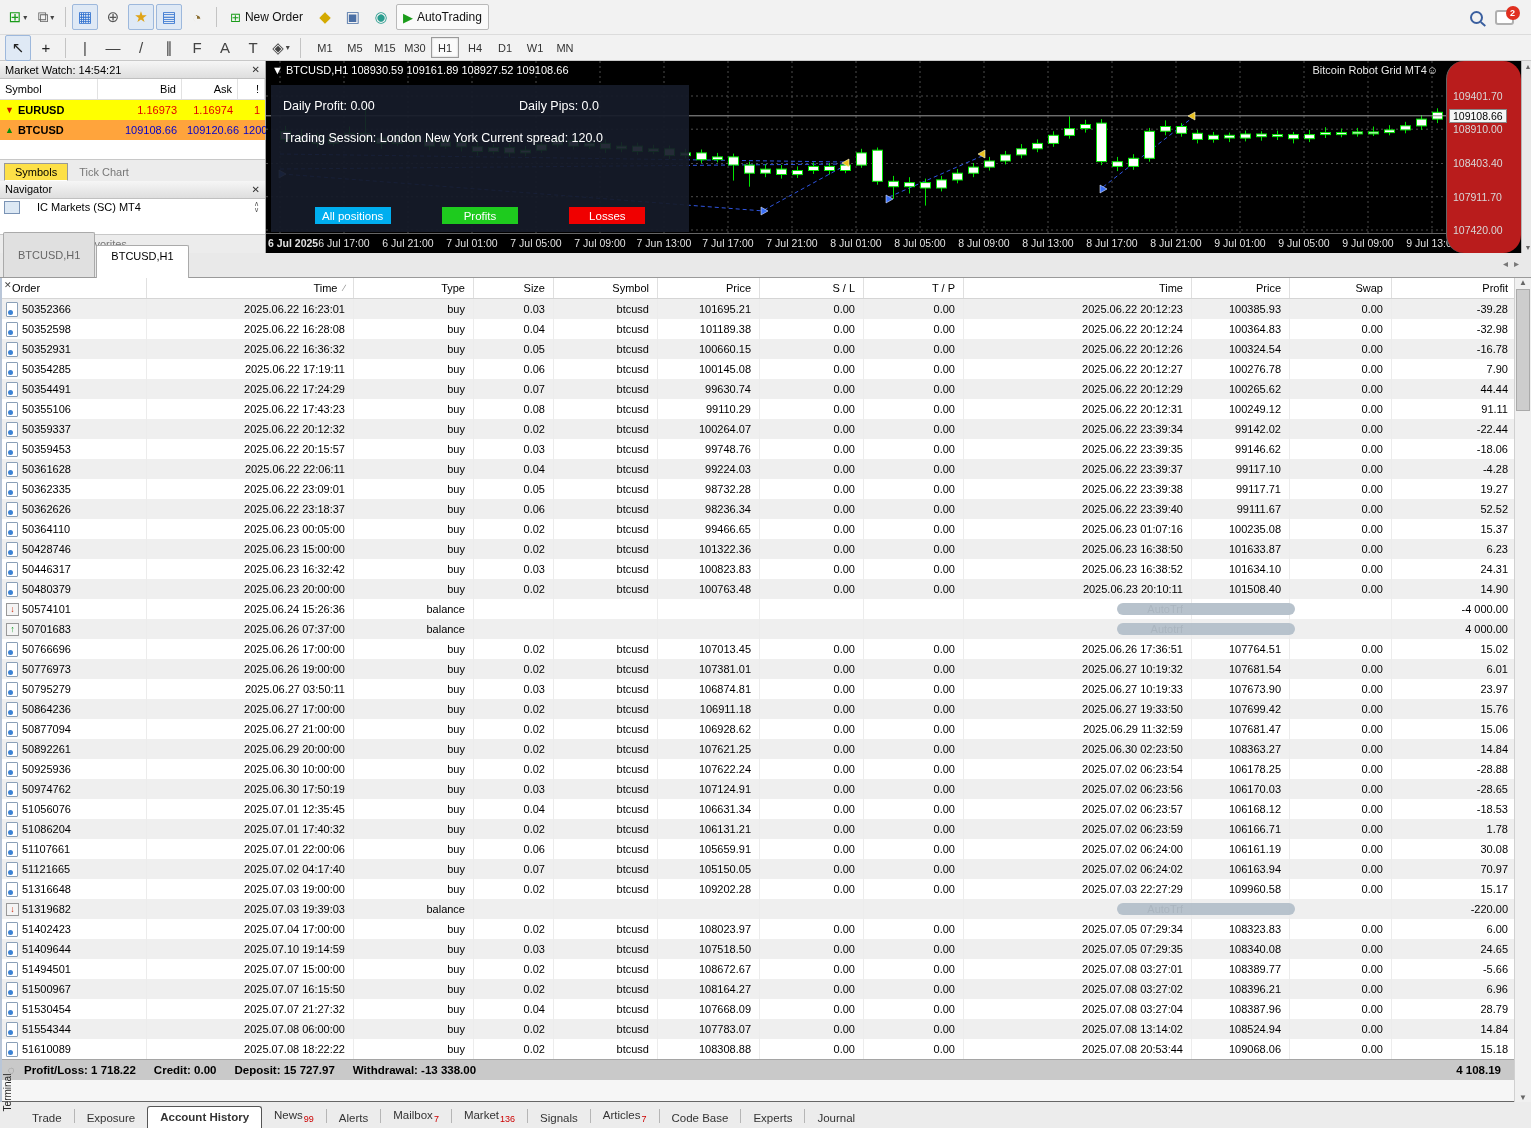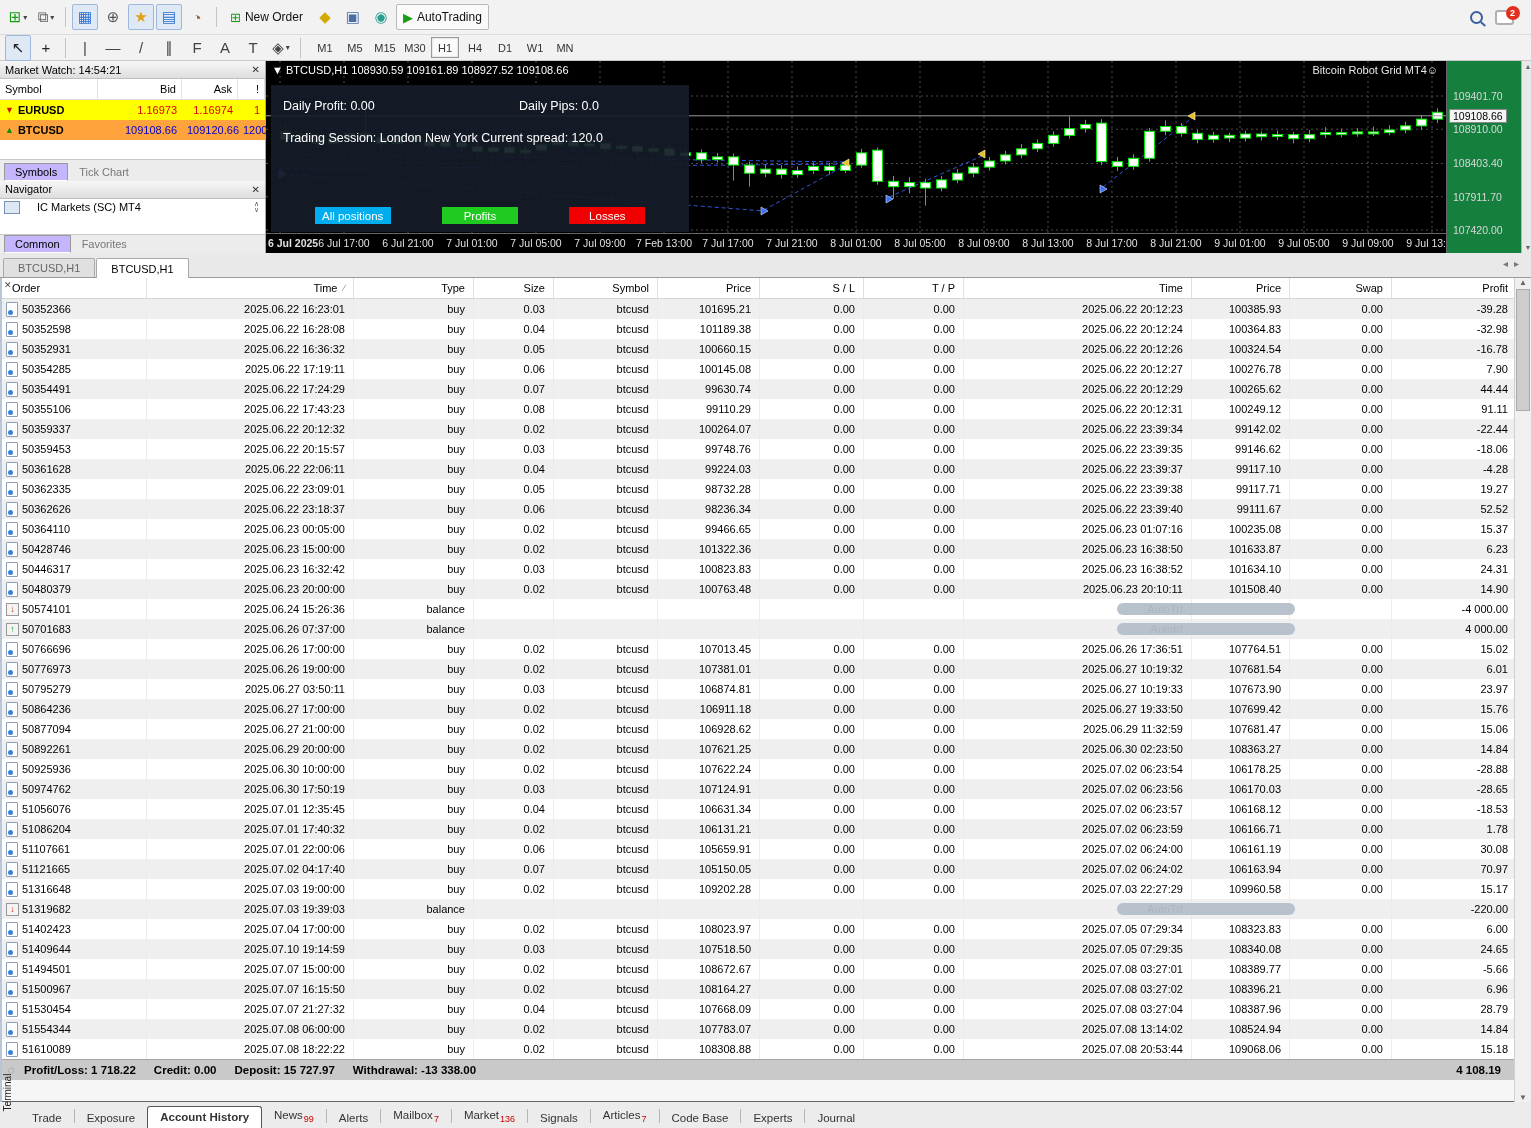--- a/index.html
+++ b/index.html
@@ -31,48 +31,48 @@
           display:flex;align-items:center;padding:0 5px;font-size:11px;}
   .pclose{margin-left:auto;font-size:10px;color:#333;}
   .mwhead,.mwrow{display:grid;grid-template-columns:98px 84px 56px 27px;height:20px;align-items:center;}
   .mwhead{border-bottom:1px solid #ddd;background:#fff;}
   .mwhead div{padding:0 5px;border-right:1px solid #e2e2e2;height:100%;display:flex;align-items:center;}
   .mwhead div:not(:first-child){justify-content:flex-end;}
   .mwrow div{padding:0 5px;text-align:right;}
   .mwrow div:first-child{text-align:left;display:flex;align-items:center;gap:4px;font-weight:bold;}
   .mwtabs{margin-top:auto;height:21px;border-top:1px solid #c8c8c8;background:#ececec;display:flex;align-items:flex-end;padding-left:4px;}
   .mwtab{padding:2px 10px;font-size:11px;color:#777;border:1px solid transparent;}
-  .mwtab.active{background:#c4b5fd;border:1px solid #999;border-bottom-color:#fff;color:#000;}
+  .mwtab.active{background:#fde047;border:1px solid #999;border-bottom-color:#fff;color:#000;}
   .navitem{display:flex;align-items:center;gap:17px;padding:2px 4px;font-size:11px;}
   .navico{width:14px;height:11px;background:#dce8f4;border:1px solid #7a93b5;position:relative;}
   .scrolltiny{margin-left:auto;display:flex;flex-direction:column;font-size:7px;color:#555;line-height:6px;padding-right:2px;}
   
   #chart{flex:1;position:relative;background:#000;display:flex;}
   #plotwrap{width:1180px;position:relative;}
   #plot{position:absolute;left:0;top:0;}
   #chartinfo{position:absolute;left:6px;top:3px;color:#fff;font-size:11px;z-index:5;white-space:nowrap;}
   #watermark{position:absolute;right:8px;top:3px;color:#e8e8e8;font-size:11px;z-index:5;}
-  #paxis{width:74px;background:#15803d;border-left:1px solid #666;position:relative;color:#d8d8d8;font-size:10.5px;}
+  #paxis{width:74px;background:#b91c1c;border-left:1px solid #666;position:relative;color:#d8d8d8;font-size:10.5px;border-radius:18px;}
   .plab{position:absolute;left:6px;}
   .plab.cur{background:#f5f5f5;color:#000;padding:0 3px;left:2px;border:1px solid #888;}
   #taxis{position:absolute;left:0;bottom:0;width:1180px;height:19px;border-top:1px solid #666;color:#e0e0e0;font-size:10.5px;}
   .tlab{position:absolute;top:3px;width:70px;text-align:center;white-space:nowrap;}
   #cscroll{width:12px;background:#e9e9e9;border-left:1px solid #b5b5b5;display:flex;flex-direction:column;
            align-items:center;justify-content:space-between;font-size:7px;color:#666;padding:2px 0;}
   
   #overlay{position:absolute;left:5px;top:24px;width:418px;height:147px;z-index:4;
            background:rgba(22,27,41,0.93);color:#fff;}
   #ovtitle{height:35px;background:rgba(40,46,66,0.95);display:flex;align-items:center;justify-content:center;
            font-size:15px;letter-spacing:.2px;}
   .ovrow{display:flex;padding:0 12px;font-size:12.5px;}
   #ovbtns{position:absolute;left:0;right:0;bottom:8px;display:flex;justify-content:space-around;padding:0 18px;}
   .ovbtn{width:76px;height:17px;display:flex;align-items:center;justify-content:center;font-size:11.5px;color:#fff;}
   
   #ctabs{height:24px;background:#e9e9e9;border-bottom:1px solid #9a9a9a;display:flex;align-items:flex-end;padding-left:3px;position:relative;}
-  .ctab{padding:3px 14px;font-size:11px;color:#666;border:1px solid #aaa;border-bottom:none;background:#e0e0e0;margin-right:1px;border-radius:2px 2px 0 0;}
+  .ctab{padding:16px 14px;font-size:11px;color:#666;border:1px solid #aaa;border-bottom:none;background:#e0e0e0;margin-right:1px;border-radius:2px 2px 0 0;}
   .ctab.active{background:#fff;color:#000;position:relative;top:1px;padding-top:4px;}
   #ctabarrows{position:absolute;right:6px;top:5px;color:#777;font-size:10px;letter-spacing:6px;}
   
   #terminal{position:relative;background:#fff;border-left:2px solid #b9c6d8;}
   #tclose{position:absolute;left:2px;top:2px;font-size:9px;color:#444;z-index:5;}
   .trow{display:grid;grid-template-columns:145px 207px 120px 80px 104px 102px 104px 100px 228px 98px 102px 125px;
         height:20px;align-items:center;position:relative;}
   .trow>div{padding:0 8px;text-align:right;overflow:hidden;white-space:nowrap;border-right:1px solid #ececec;height:100%;
             display:flex;align-items:center;justify-content:flex-end;}
   .trow>div:first-child{justify-content:flex-start;padding-left:20px;position:relative;}
@@ -472,21 +472,21 @@
             <span class="ovbtn" style="background: rgb(240, 0, 0);">Losses</span>
           </div>
       </div>
       <div id="taxis">
           <div class="tlab" style="left: 2px; text-align: left; font-weight: bold;">6 Jul 2025</div>
           <div class="tlab" style="left: 43px;">6 Jul 17:00</div>
           <div class="tlab" style="left: 107px;">6 Jul 21:00</div>
           <div class="tlab" style="left: 171px;">7 Jul 01:00</div>
           <div class="tlab" style="left: 235px;">7 Jul 05:00</div>
           <div class="tlab" style="left: 299px;">7 Jul 09:00</div>
-          <div class="tlab" style="left: 363px;">7 Feb 13:00</div>
+          <div class="tlab" style="left: 363px;">7 Jun 13:00</div>
           <div class="tlab" style="left: 427px;">7 Jul 17:00</div>
           <div class="tlab" style="left: 491px;">7 Jul 21:00</div>
           <div class="tlab" style="left: 555px;">8 Jul 01:00</div>
           <div class="tlab" style="left: 619px;">8 Jul 05:00</div>
           <div class="tlab" style="left: 683px;">8 Jul 09:00</div>
           <div class="tlab" style="left: 747px;">8 Jul 13:00</div>
           <div class="tlab" style="left: 811px;">8 Jul 17:00</div>
           <div class="tlab" style="left: 875px;">8 Jul 21:00</div>
           <div class="tlab" style="left: 939px;">9 Jul 01:00</div>
           <div class="tlab" style="left: 1003px;">9 Jul 05:00</div>

